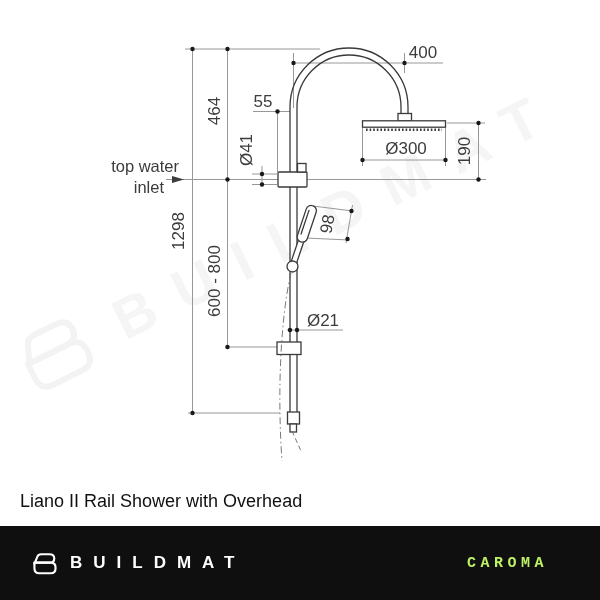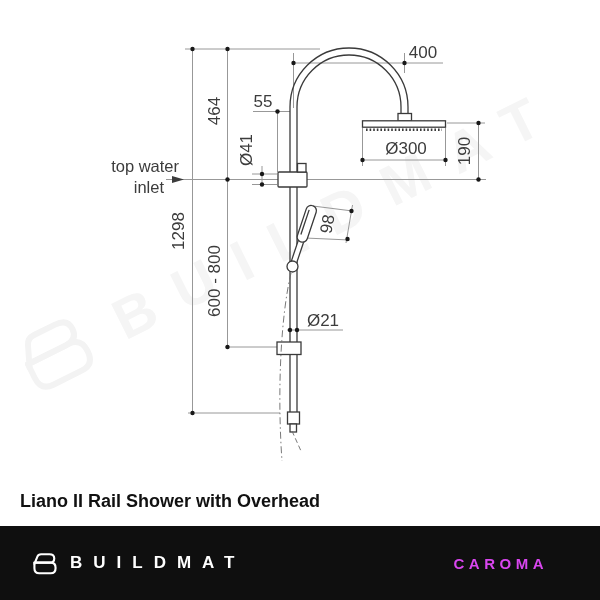--- a/index.html
+++ b/index.html
@@ -8,28 +8,28 @@
   
   .watermark{position:absolute;left:18px;top:335px;display:flex;align-items:center;gap:26px;
              transform:rotate(-26.5deg);transform-origin:0 50%;pointer-events:none;}
   .watermark .wm-text{font-size:57px;font-weight:bold;letter-spacing:25px;color:#f5f5f5;white-space:nowrap;line-height:1;}
   .watermark svg{color:#f3f3f3;}
   
   .drawing{position:absolute;left:0;top:0;}
   .drawing text{font-family:"Liberation Sans", sans-serif;font-size:17px;fill:#3c3c3c;}
   .drawing text.small{font-size:16.5px;}
   
-  .title{position:absolute;left:20px;top:491px;font-size:18px;font-weight:bold;color:#111111;}
+  .title{position:absolute;left:20px;top:491px;font-size:18px;font-weight:normal;color:#111111;}
   
   .footer{position:absolute;left:0;bottom:0;width:600px;height:74px;background:#0f0f0f;
           display:flex;align-items:center;justify-content:space-between;box-sizing:border-box;
           padding:0 52px 0 30px;}
   .brand{display:flex;align-items:center;gap:10px;color:#ffffff;}
   .brand-name{font-size:17px;font-weight:bold;letter-spacing:11px;color:#ffffff;}
-  .partner-name{font-size:15px;font-weight:bold;letter-spacing:4.5px;color:#d946ef;}
+  .partner-name{font-size:15px;font-weight:bold;letter-spacing:4.5px;color:#bef264;font-family:Liberation Mono, monospace;}
 </style>
 </head>
 <body>
 
 <div class="stage">
 
   <div class="watermark">
     <svg width="84" height="74" viewBox="0 0 34 28" fill="none" stroke="currentColor" stroke-width="2.4" stroke-linecap="round" stroke-linejoin="round">
       <path d="M 5,14.5 L 8.5,6 Q 9.5,3.5 12.5,3.5 L 22,3.5 Q 27.5,3.5 27.5,8.2 Q 27.5,13 22,13 L 5,13"></path>
       <path d="M 7,13 L 23.5,13 Q 29,13 29,19 Q 29,25 23.5,25 L 10.5,25 Q 5,25 5,19.3 L 5,13"></path>

